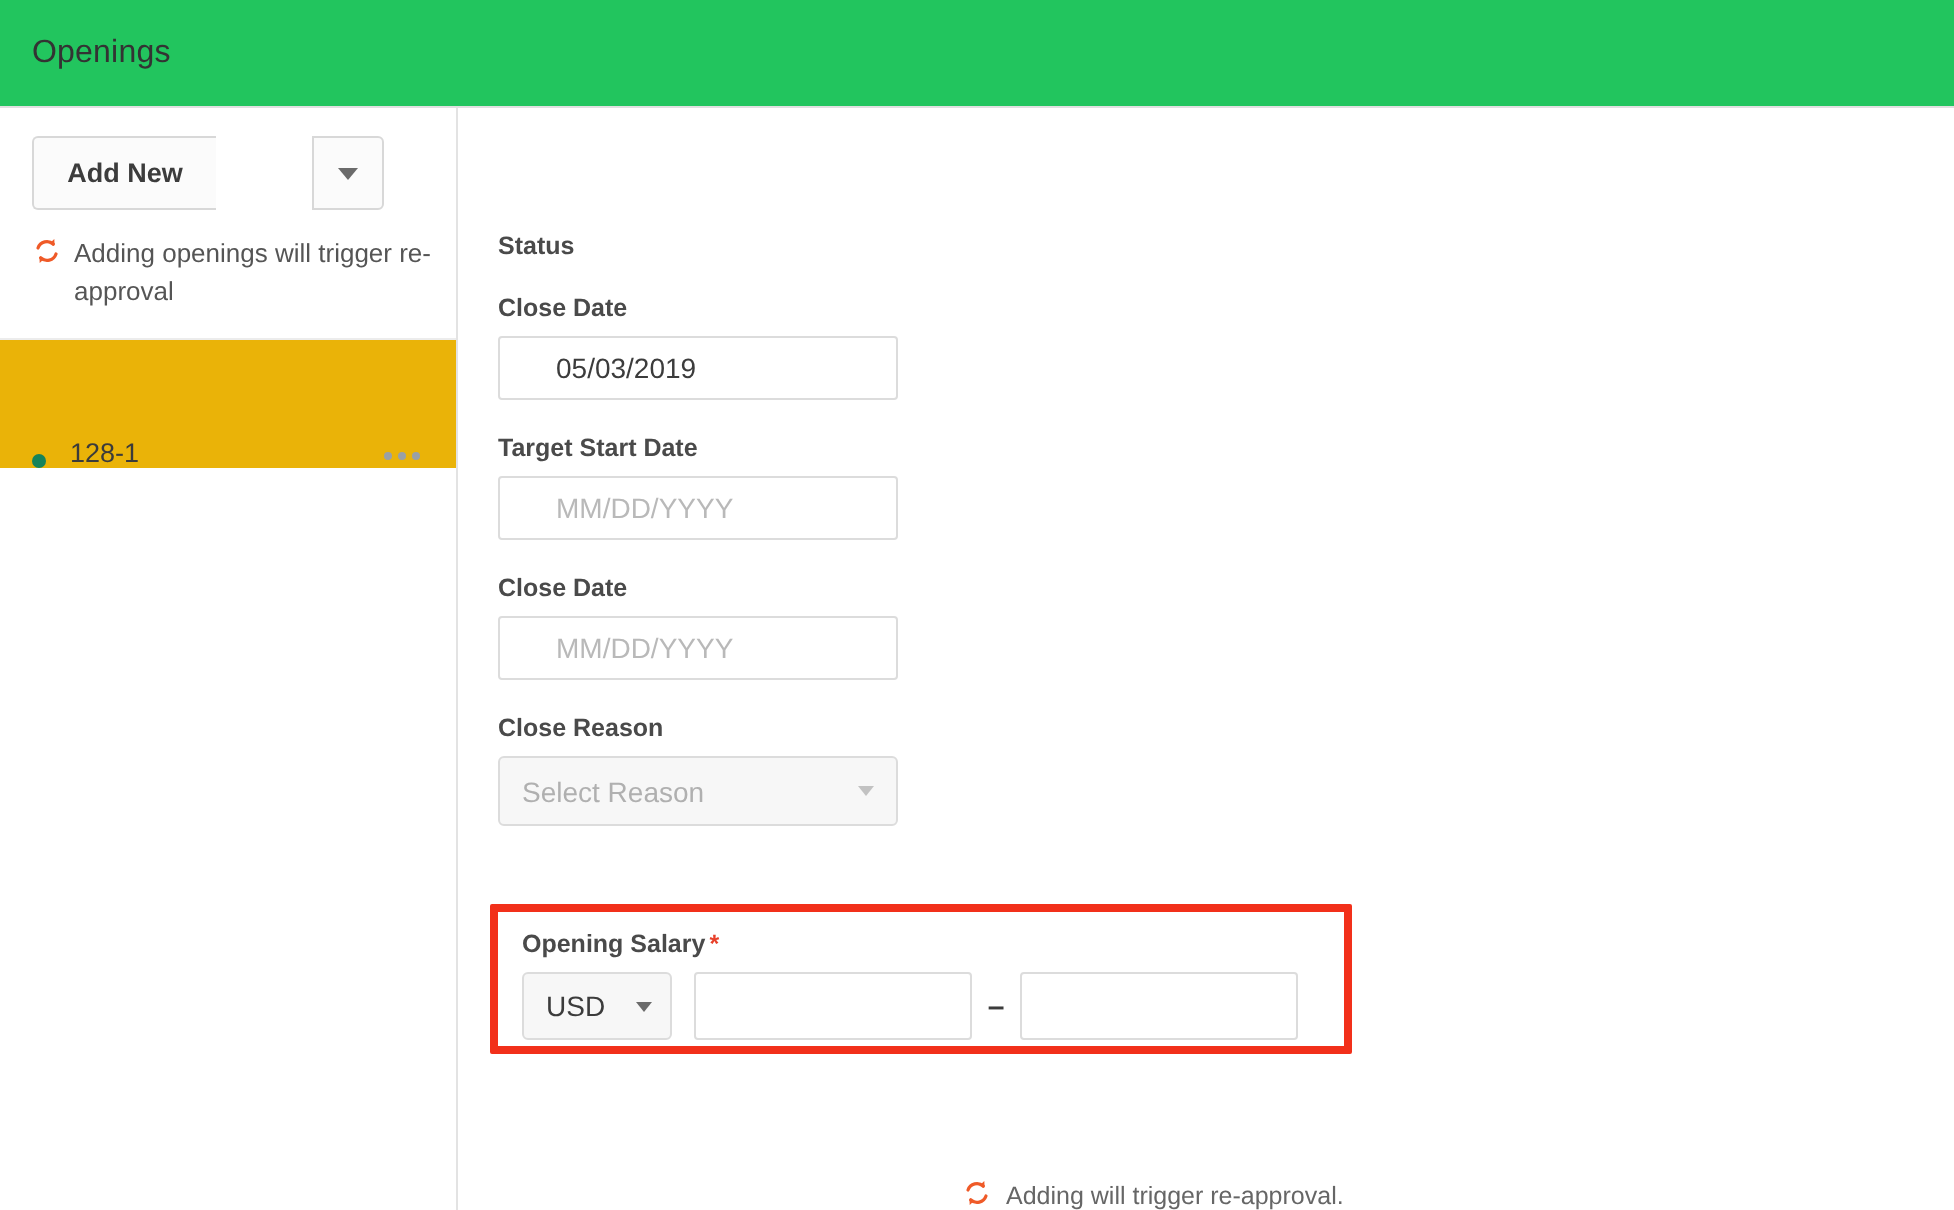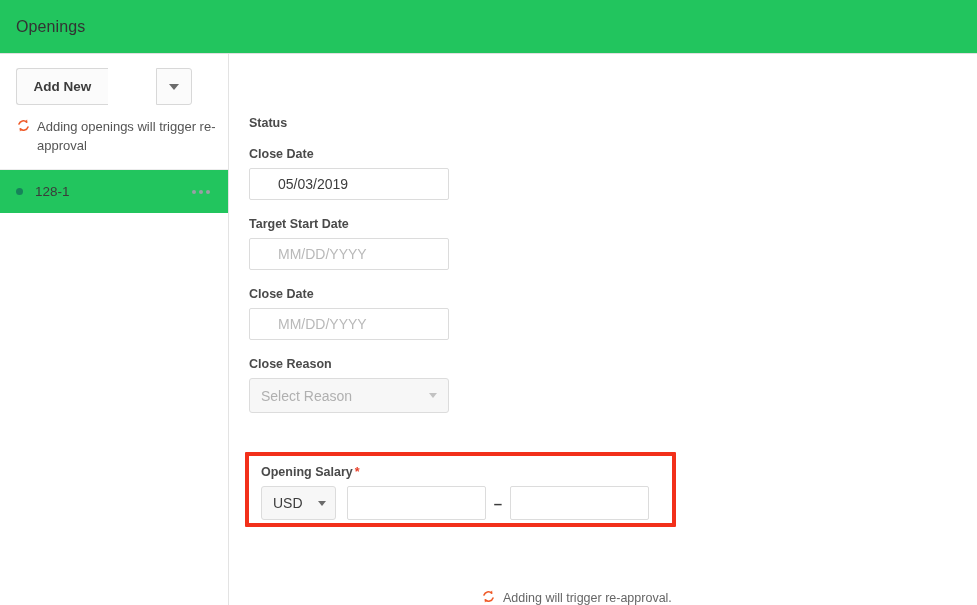--- a/index.html
+++ b/index.html
@@ -107,25 +107,25 @@
     font-size: 13px;
     color: #555555;
     line-height: 19px;
     width: 200px;
   }
   .reapproval-note .note-text { flex: 1; }
 
   .sync-icon { flex: 0 0 auto; margin-top: 1px; }
 
   .opening-row {
-    height: 43px;
-    display: flex;
-    align-items: center;
+    height: 64px;
+    display: flex;
+    align-items: flex-end;
     padding: 0 14px 0 16px;
-    background: #22c55e;
+    background: #eab308;
     box-sizing: border-box;
     cursor: pointer;
   }
   .status-dot {
     width: 7px; height: 7px;
     border-radius: 50%;
     background: #16835a;
     margin-right: 12px;
     flex: 0 0 auto;
   }

